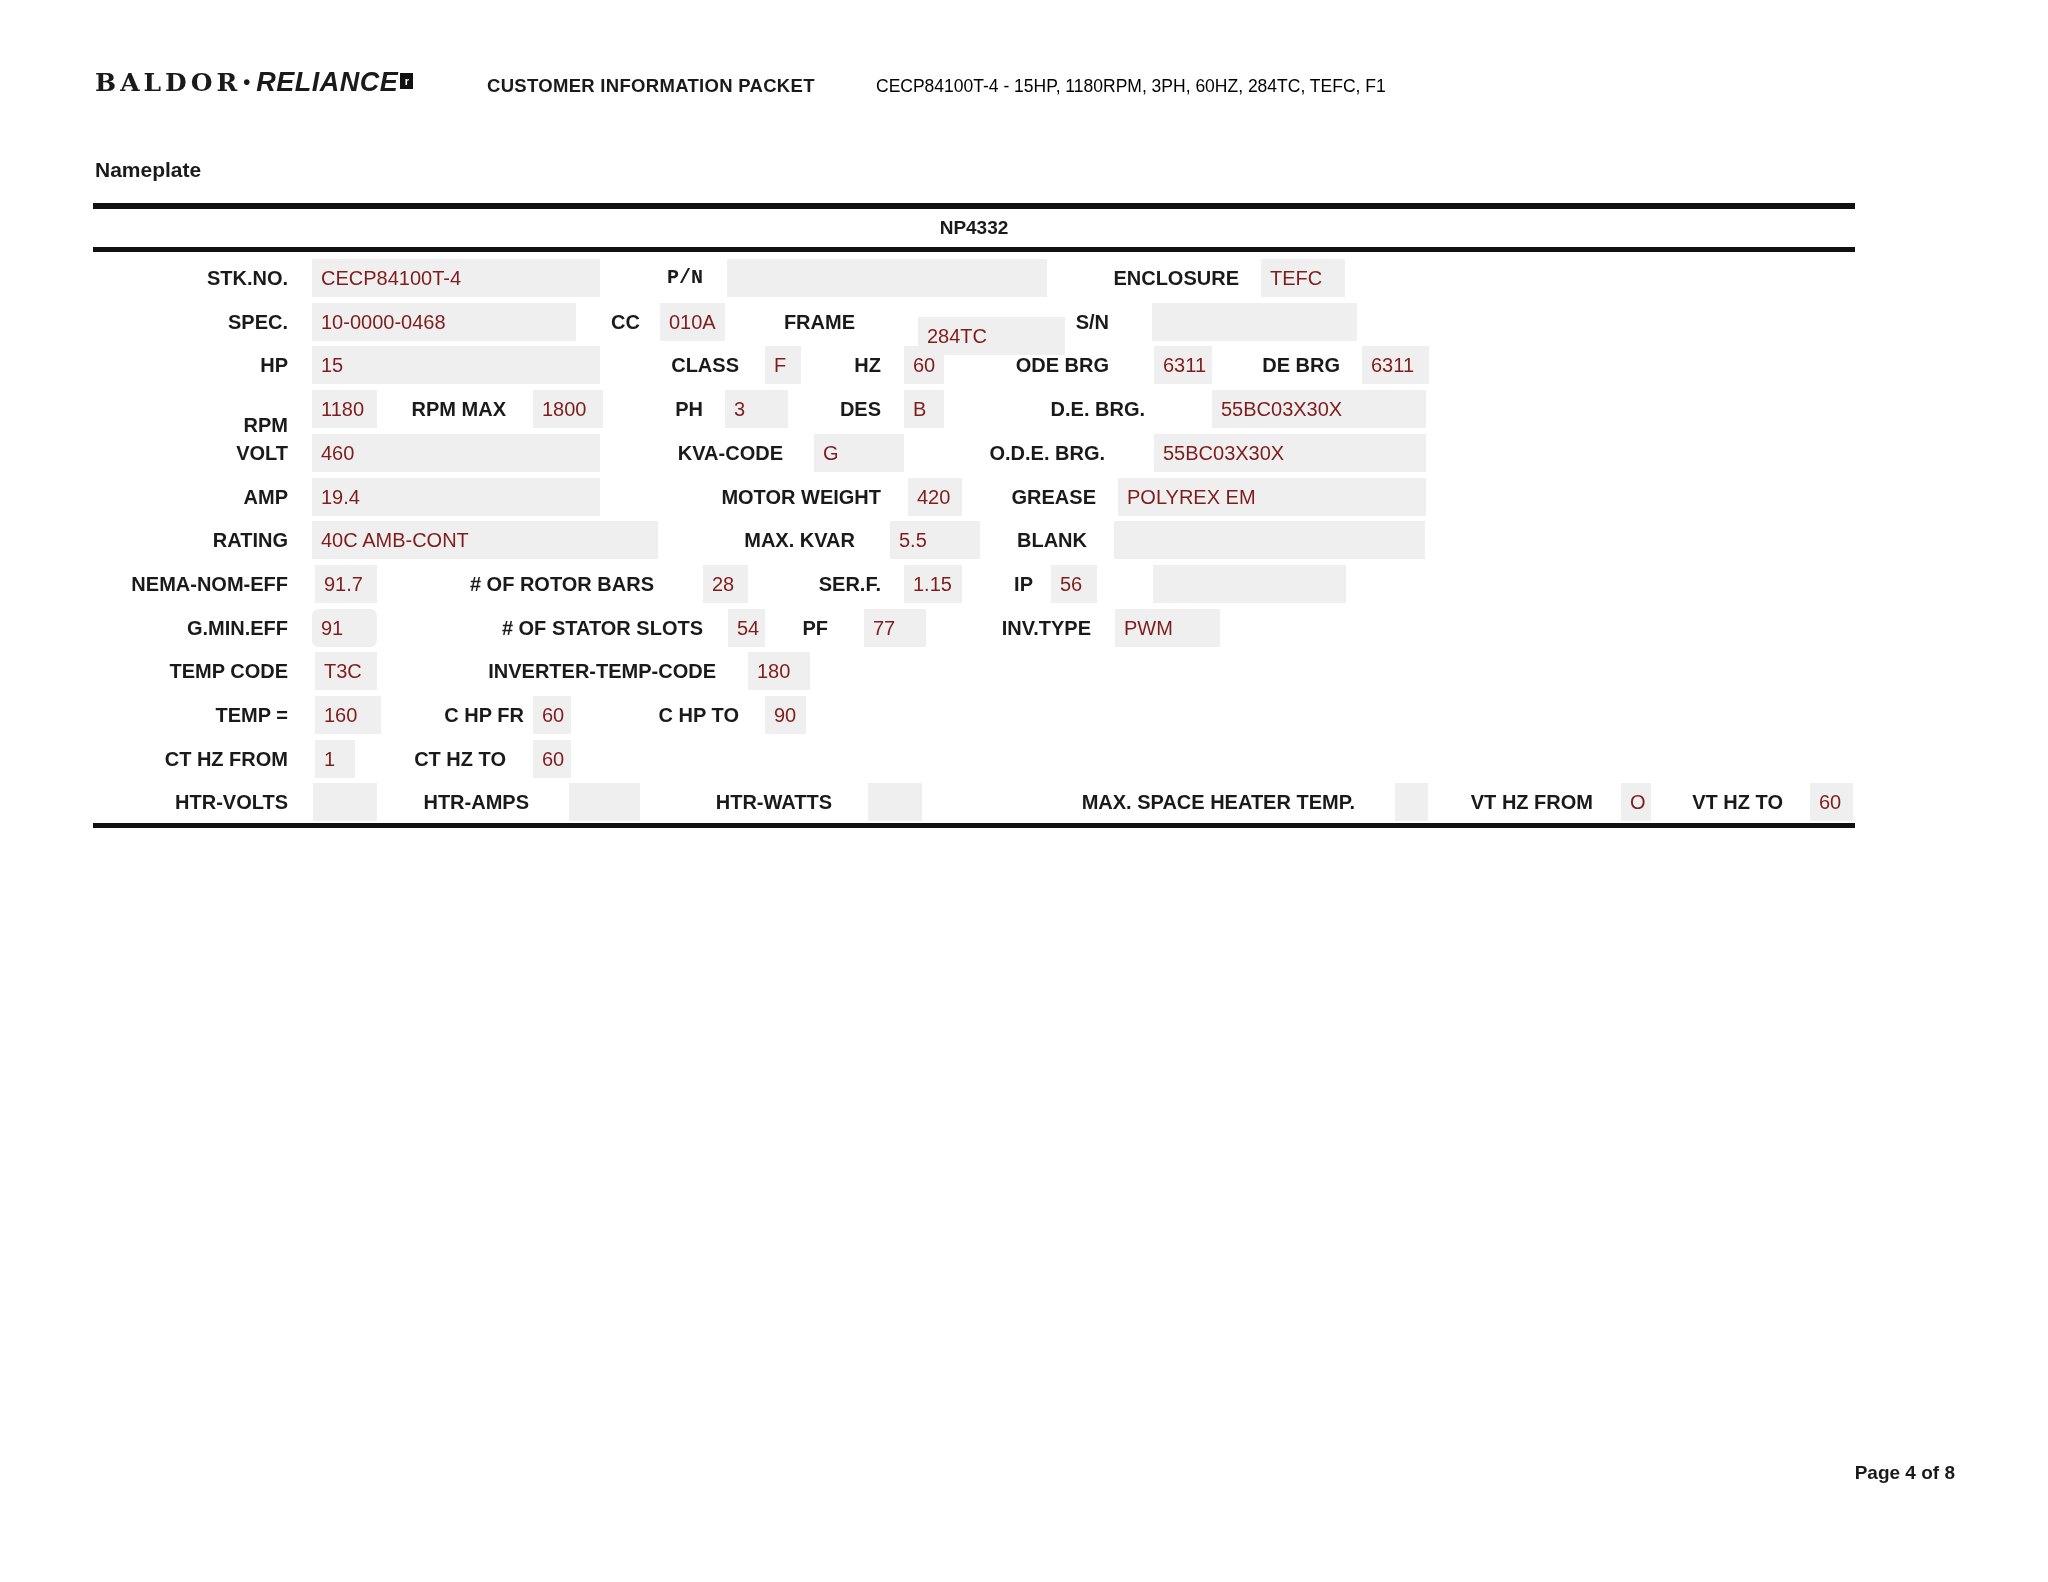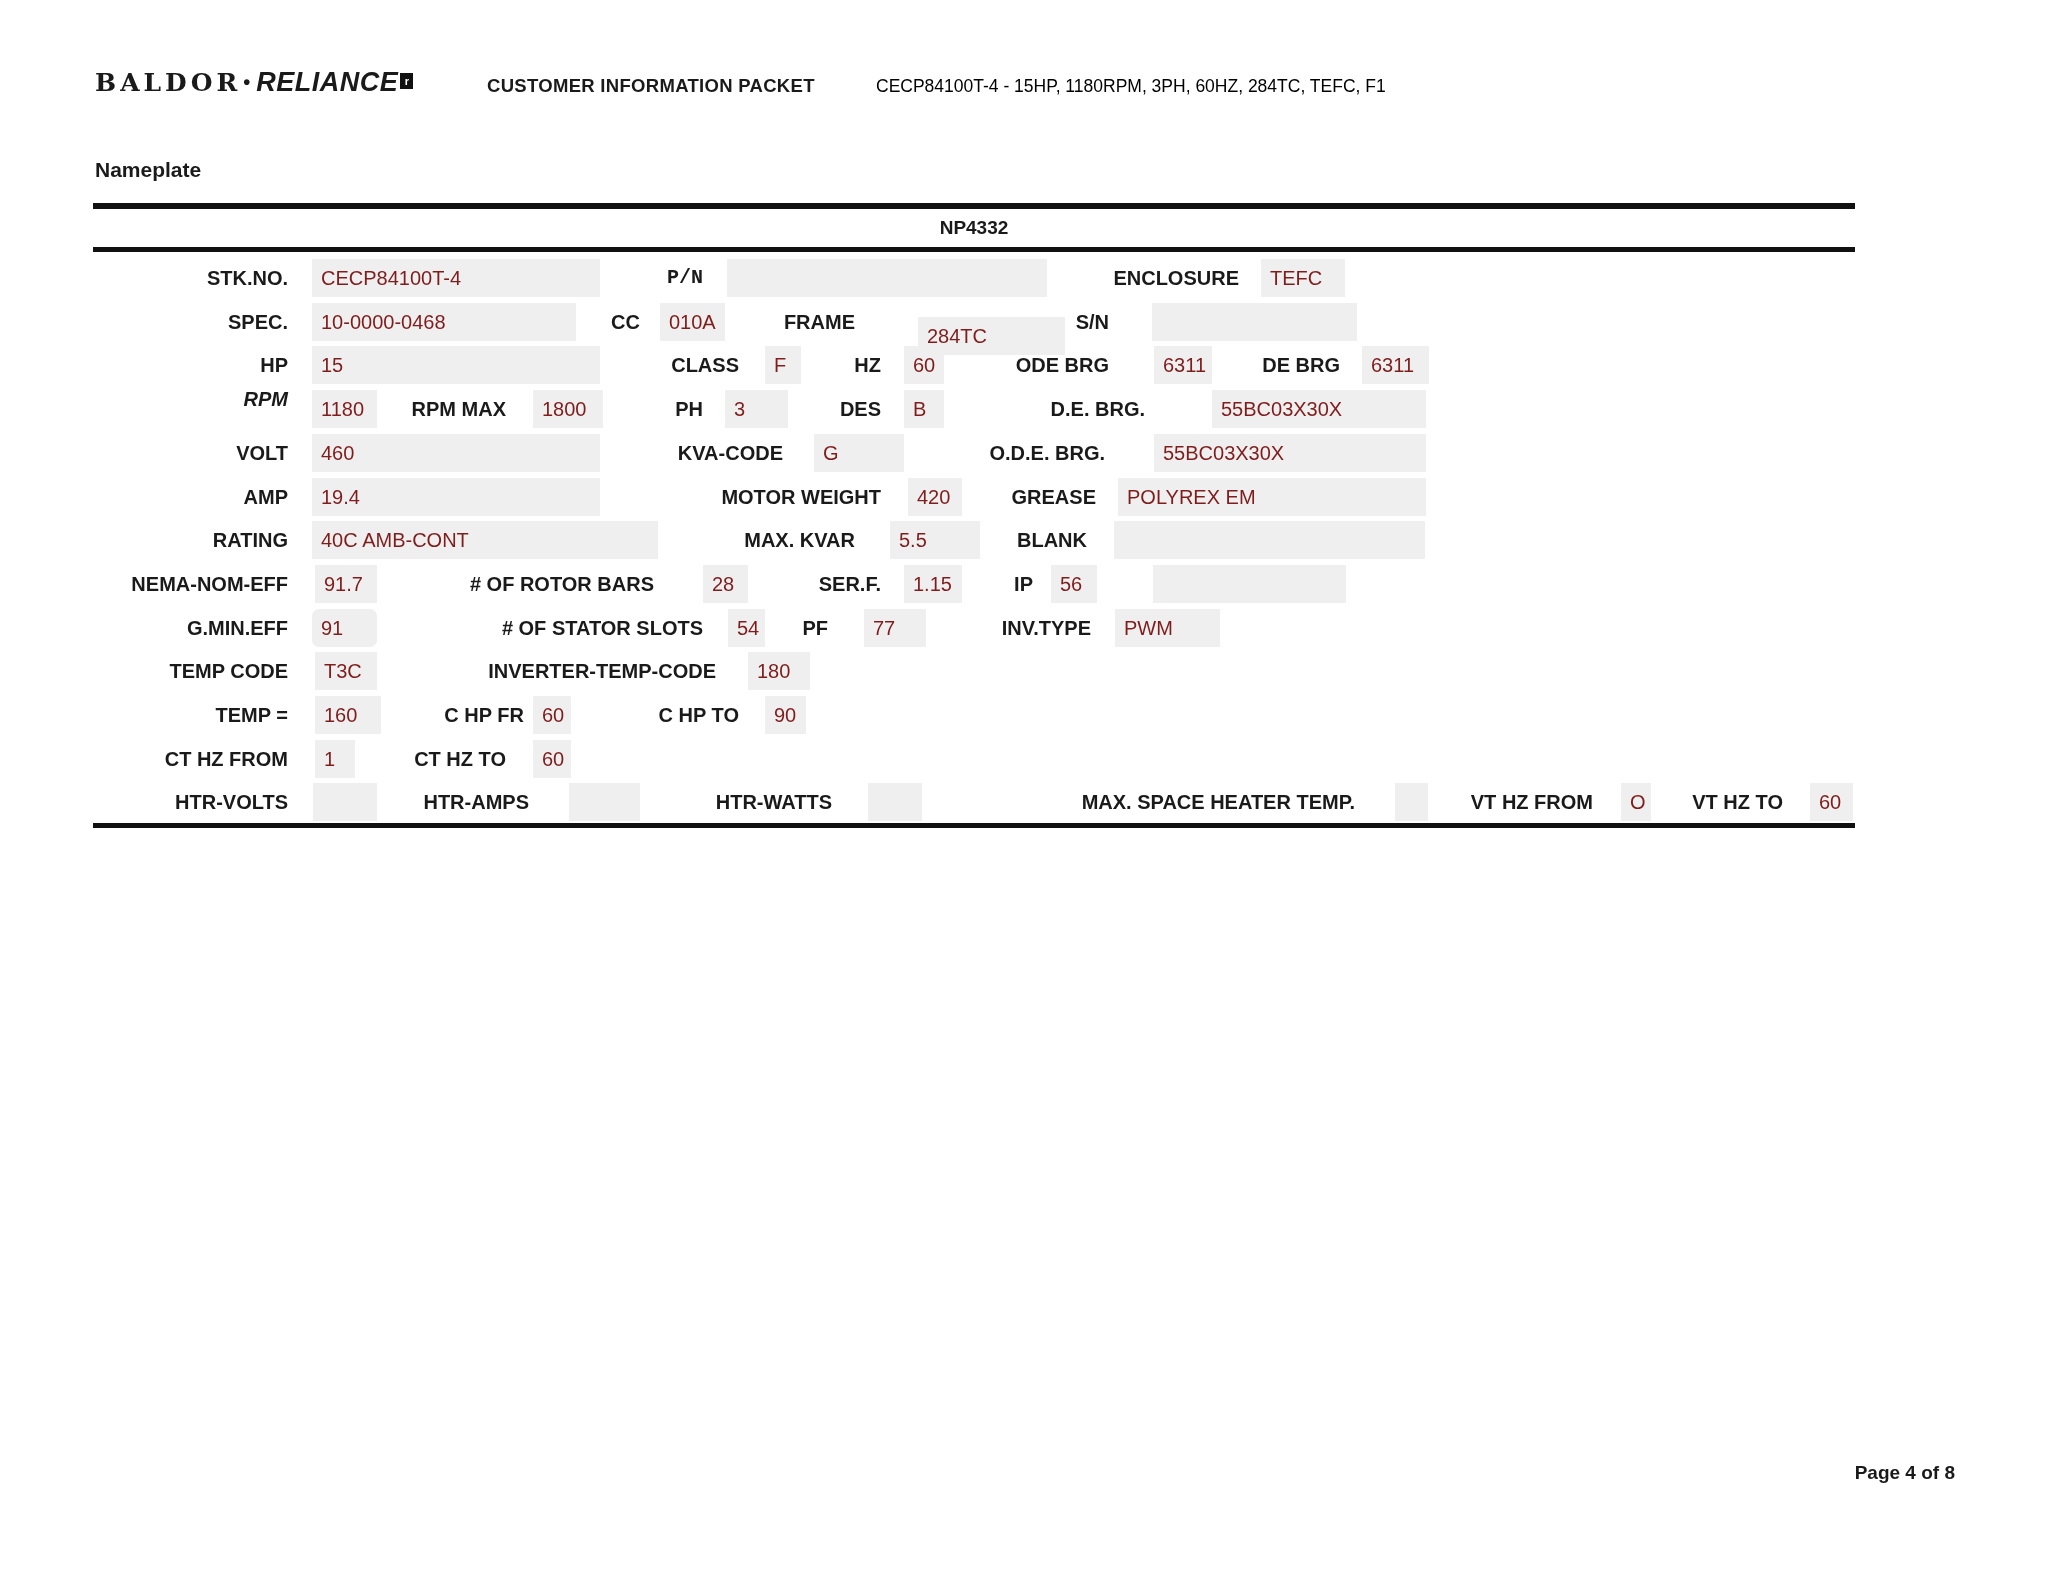--- a/index.html
+++ b/index.html
@@ -89,21 +89,21 @@
       <div class="cell label" style="left: 243px; width: 45px; top: 346px;">HP</div>
       <div class="cell value" style="left: 312px; width: 288px; top: 346px;">15</div>
       <div class="cell label" style="left: 654px; width: 85px; top: 346px;">CLASS</div>
       <div class="cell value" style="left: 765px; width: 36px; top: 346px;">F</div>
       <div class="cell label" style="left: 838px; width: 43px; top: 346px;">HZ</div>
       <div class="cell value" style="left: 904px; width: 40px; top: 346px;">60</div>
       <div class="cell label" style="left: 988px; width: 121px; top: 346px;">ODE BRG</div>
       <div class="cell value" style="left: 1154px; width: 58px; top: 346px;">6311</div>
       <div class="cell label" style="left: 1243px; width: 97px; top: 346px;">DE BRG</div>
       <div class="cell value" style="left: 1362px; width: 67px; top: 346px;">6311</div>
-      <div class="cell label" style="left: 225px; width: 63px; top: 380px; font-style: italic;">RPM</div>
+      <div class="cell label" style="left: 225px; width: 63px; top: 406px;">RPM</div>
       <div class="cell value" style="left: 312px; width: 65px; top: 390px;">1180</div>
       <div class="cell label" style="left: 395px; width: 111px; top: 390px;">RPM MAX</div>
       <div class="cell value" style="left: 533px; width: 70px; top: 390px;">1800</div>
       <div class="cell label" style="left: 663px; width: 40px; top: 390px;">PH</div>
       <div class="cell value" style="left: 725px; width: 63px; top: 390px;">3</div>
       <div class="cell label" style="left: 823px; width: 58px; top: 390px;">DES</div>
       <div class="cell value" style="left: 904px; width: 40px; top: 390px;">B</div>
       <div class="cell label" style="left: 1023px; width: 122px; top: 390px;">D.E. BRG.</div>
       <div class="cell value" style="left: 1212px; width: 214px; top: 390px;">55BC03X30X</div>
       <div class="cell label" style="left: 216px; width: 72px; top: 434px;">VOLT</div>

